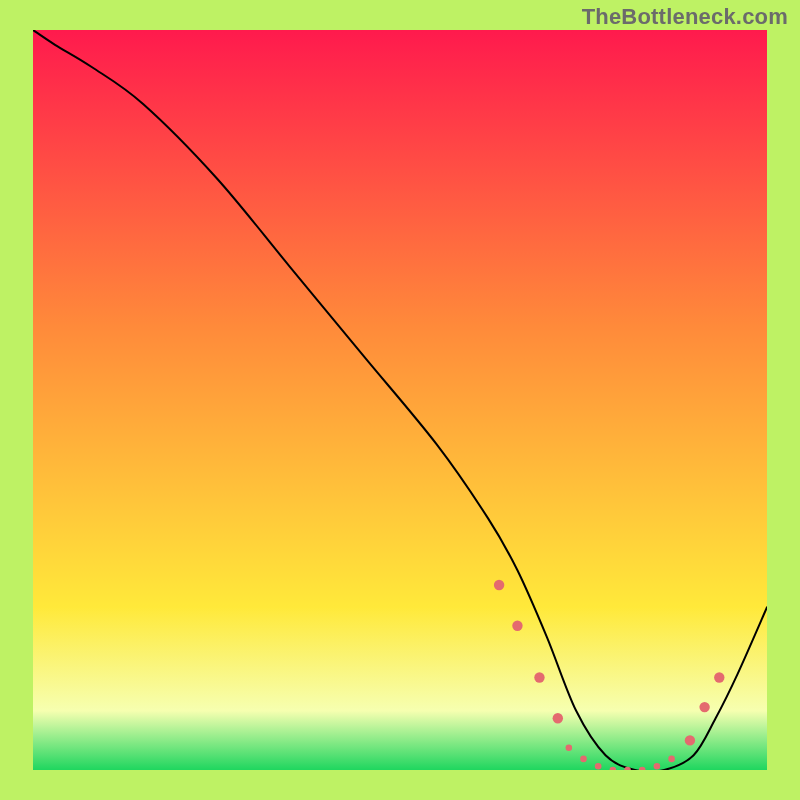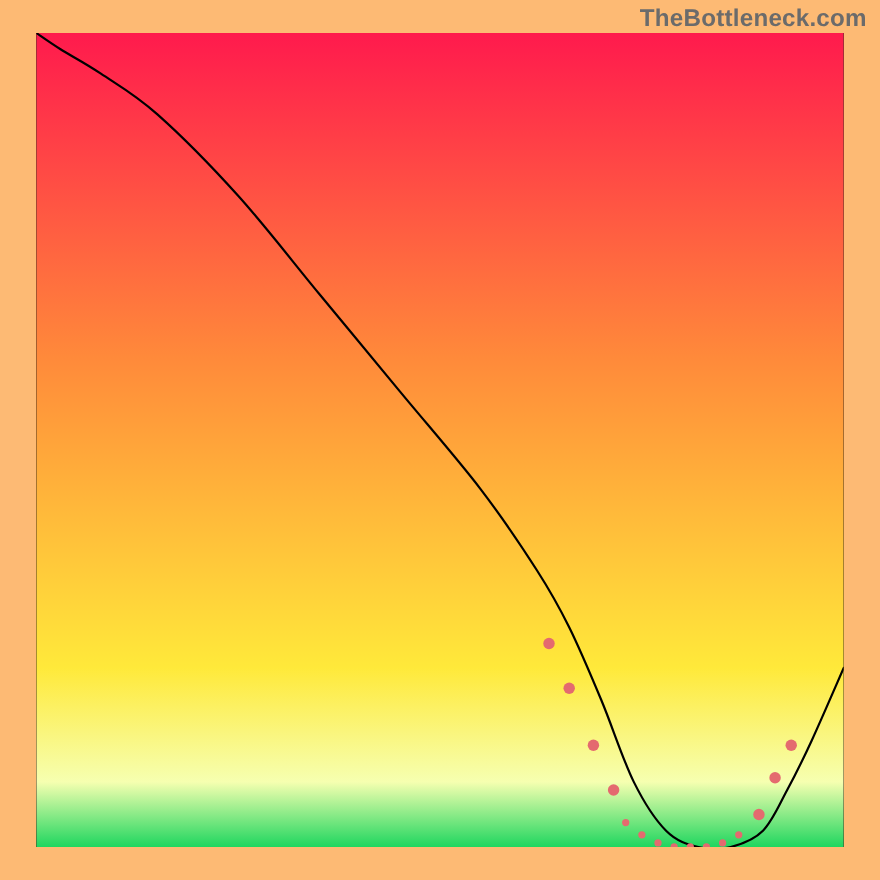--- a/index.html
+++ b/index.html
@@ -8,21 +8,21 @@
     width: 800px;
     height: 800px;
     background: #000;
     overflow: hidden;
     font-family: Arial, Helvetica, sans-serif;
   }
   .frame {
     position: relative;
     width: 800px;
     height: 800px;
-    background: #fdba74;
+    background: #bef264;
   }
   .attribution {
     position: absolute;
     top: 4px;
     right: 12px;
     color: #6b6b6b;
     font-size: 22px;
     font-weight: 600;
     letter-spacing: 0.2px;
   }

